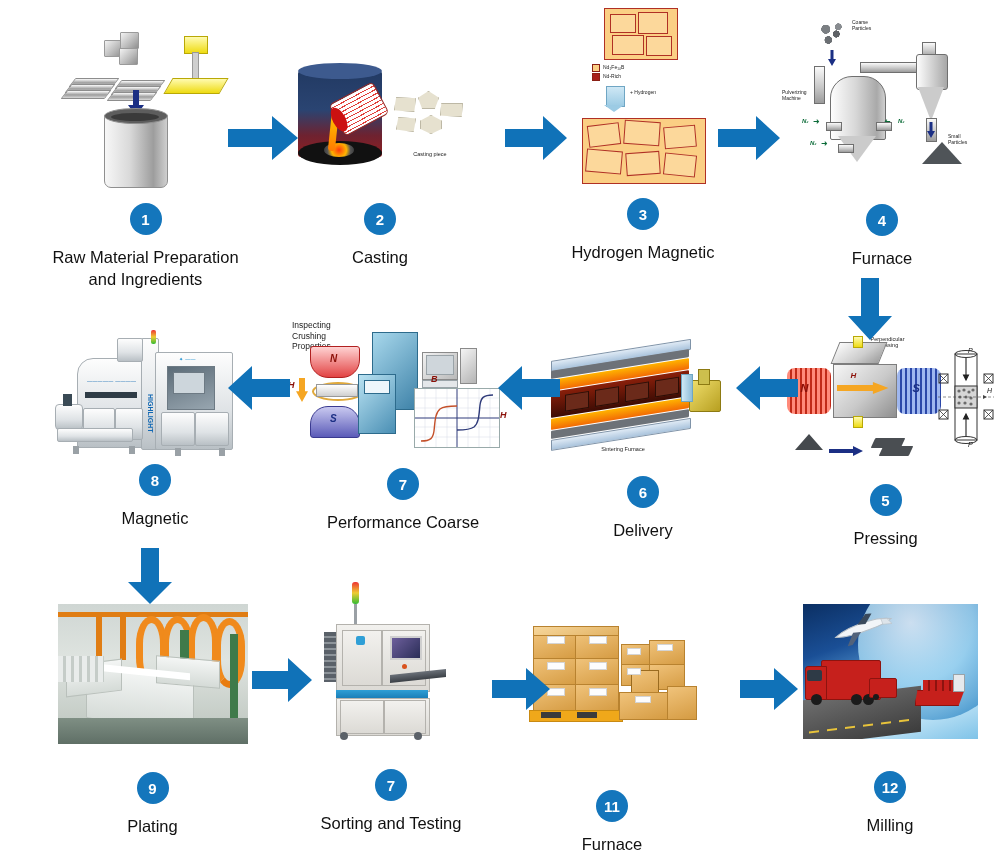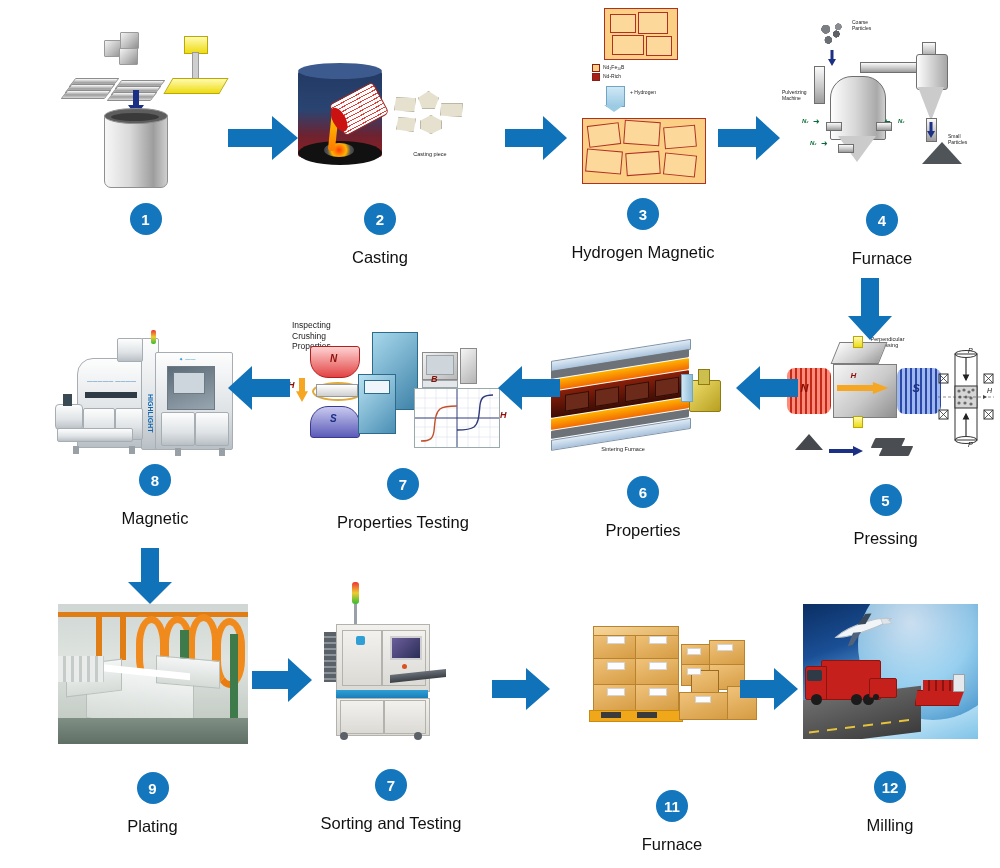--- a/index.html
+++ b/index.html
@@ -228,20 +228,22 @@
         <div class="ybar" style="left:112px;top:60px;width:54px;height:14px;transform:skewX(-30deg);"></div>
         <div class="darrow">
           <svg width="20" height="26" viewBox="0 0 20 26">
               <path d="M7 0h6v15h5l-8 11-8-11h5z" fill="#1b2f84"></path>
             </svg>
         </div>
         <div class="crucible"></div>
       </div>
     </div>
     <div class="badge">1</div>
+    <div class="caption">Raw Material Preparation
+and Ingredients</div>
   </div>
 
   <div class="step" style="left:290px;top:63px;width:180px;">
     <div class="art">
       <div class="cast">
         <div class="furnace"></div>
         <div class="fbase"></div>
         <div class="mold"></div>
         <div class="pour"></div>
         <div class="ladle"></div>
@@ -420,21 +422,21 @@
           <div style="position:absolute;left:44px;top:36px;width:22px;height:15px;background:#6b2a1a;border:1px solid #2c0e06;"></div>
           <div style="position:absolute;left:74px;top:36px;width:22px;height:15px;background:#6b2a1a;border:1px solid #2c0e06;"></div>
           <div style="position:absolute;left:104px;top:36px;width:22px;height:15px;background:#6b2a1a;border:1px solid #2c0e06;"></div>
         </div>
         <div class="valve"></div>
         <div style="position:absolute;left:138px;top:38px;width:10px;height:26px;background:linear-gradient(90deg,#cfe8f5,#8dbcd8);border:1px solid #6fa6c4;"></div>
         <span class="mini-b sintlbl">Sintering Furnace</span>
       </div>
     </div>
     <div class="badge" style="margin-top:0px;">6</div>
-    <div class="caption">Properties</div>
+    <div class="caption">Delivery</div>
   </div>
 
   <div class="step" style="left:288px;top:322px;width:230px;">
     <div class="art">
       <div class="perf">
         <span class="mini-b inspect" style="white-space:pre-line;font-size:8.5px;line-height:1.25;">Inspecting
 Crushing
 Properties</span>
         <div class="magN"></div>
         <span class="nlet">N</span>
@@ -462,21 +464,21 @@
             <path d="M0 29h84" stroke="#2f3b7a" stroke-width="1"></path>
             <path d="M6 52c10 0 12-3 13-10 1-9 1-18 6-22 4-3 10-3 17-3" fill="none" stroke="#c4502a" stroke-width="1.4"></path>
             <path d="M78 6c-10 0-12 3-13 10-1 9-1 18-6 22-4 3-10 3-17 3" fill="none" stroke="#2f3b7a" stroke-width="1.4"></path>
           </svg>
         </div>
         <span class="blab">B</span>
         <span class="hlab3">H</span>
       </div>
     </div>
     <div class="badge" style="margin-top:-4px;">7</div>
-    <div class="caption">Properties Testing</div>
+    <div class="caption">Performance Coarse</div>
   </div>
 
   <div class="step" style="left:55px;top:330px;width:200px;">
     <div class="art">
       <div class="mach">
         <div class="mbody" style="left:22px;top:28px;width:72px;height:88px;border-radius:16px 4px 2px 2px;"></div>
         <div class="mbody" style="left:86px;top:8px;width:16px;height:110px;"></div>
         <div class="mbody" style="left:100px;top:22px;width:76px;height:96px;"></div>
         <div class="mbody" style="left:62px;top:8px;width:24px;height:22px;"></div>
         <div class="mwin" style="left:112px;top:36px;width:46px;height:42px;"></div>
@@ -545,21 +547,21 @@
         <div class="sbody" style="left:68px;top:120px;width:40px;height:32px;"></div>
         <div style="position:absolute;left:74px;top:92px;width:56px;height:8px;background:linear-gradient(180deg,#6b7179,#3b4046);transform:skewY(-6deg);"></div>
         <div style="position:absolute;left:24px;top:152px;width:8px;height:8px;border-radius:50%;background:#5b6168;"></div>
         <div style="position:absolute;left:98px;top:152px;width:8px;height:8px;border-radius:50%;background:#5b6168;"></div>
       </div>
     </div>
     <div class="badge" style="margin-top:24px;">7</div>
     <div class="caption">Sorting and Testing</div>
   </div>
 
-  <div class="step" style="left:577px;top:618px;width:190px;">
+  <div class="step" style="left:517px;top:618px;width:190px;">
     <div class="art">
       <div class="photo packing">
 
         <div class="box" style="left:16px;top:14px;width:42px;height:26px;"></div>
         <div class="box" style="left:58px;top:14px;width:42px;height:26px;"></div>
         <div class="box" style="left:16px;top:40px;width:42px;height:26px;"></div>
         <div class="box" style="left:58px;top:40px;width:42px;height:26px;"></div>
         <div class="box" style="left:16px;top:66px;width:42px;height:26px;"></div>
         <div class="box" style="left:58px;top:66px;width:42px;height:26px;"></div>
         <div class="boxtop" style="left:16px;top:8px;width:84px;height:8px;"></div>

